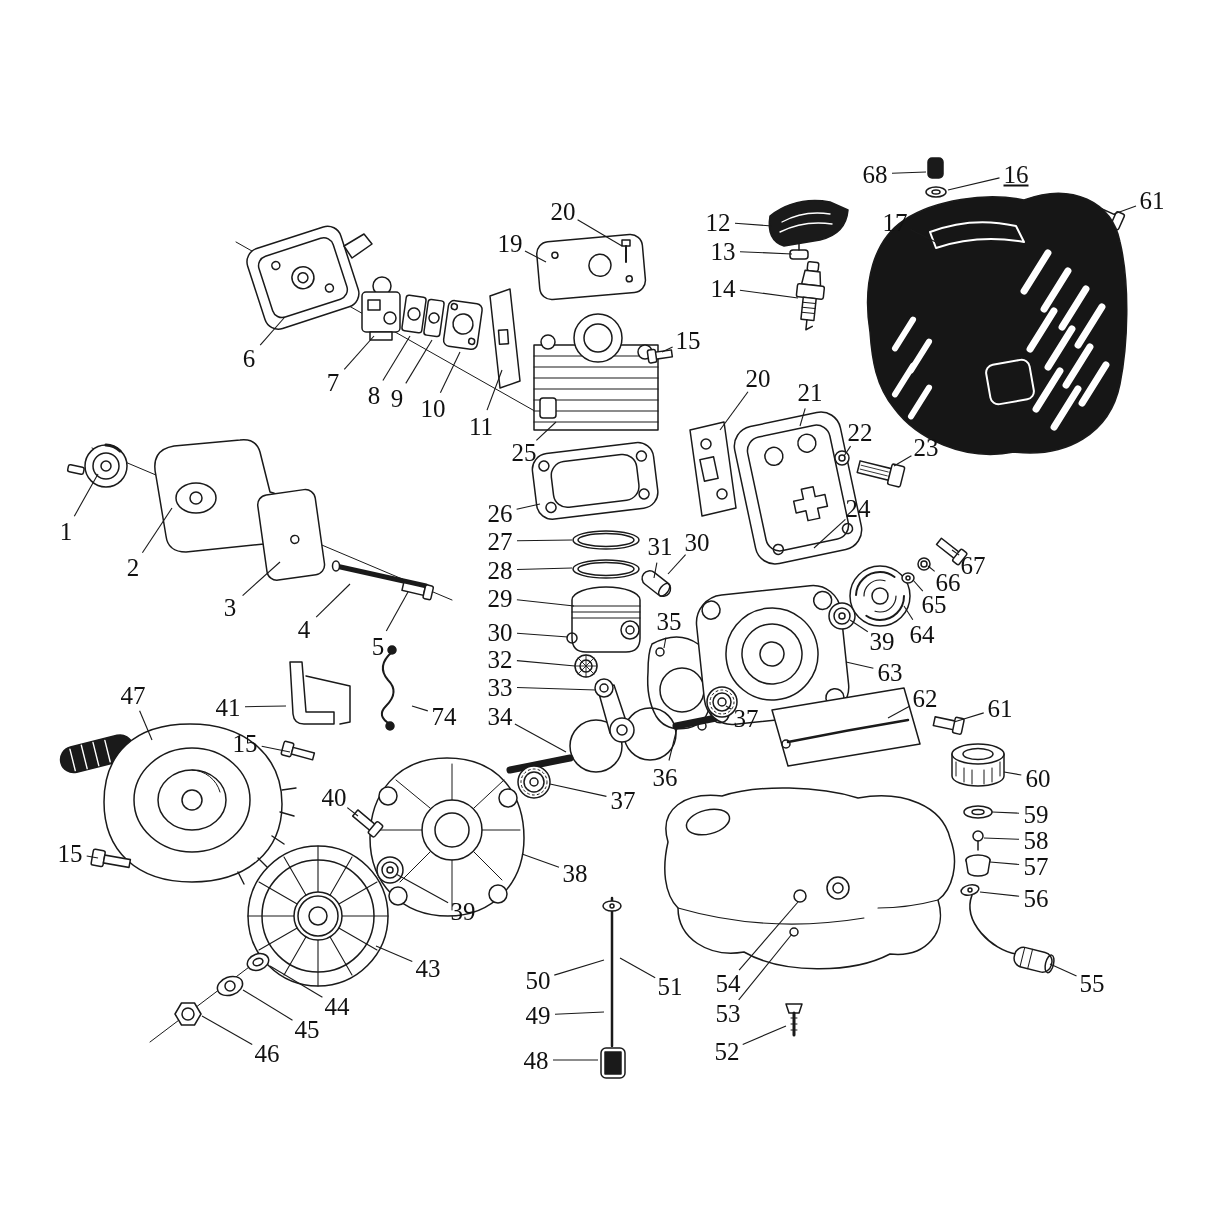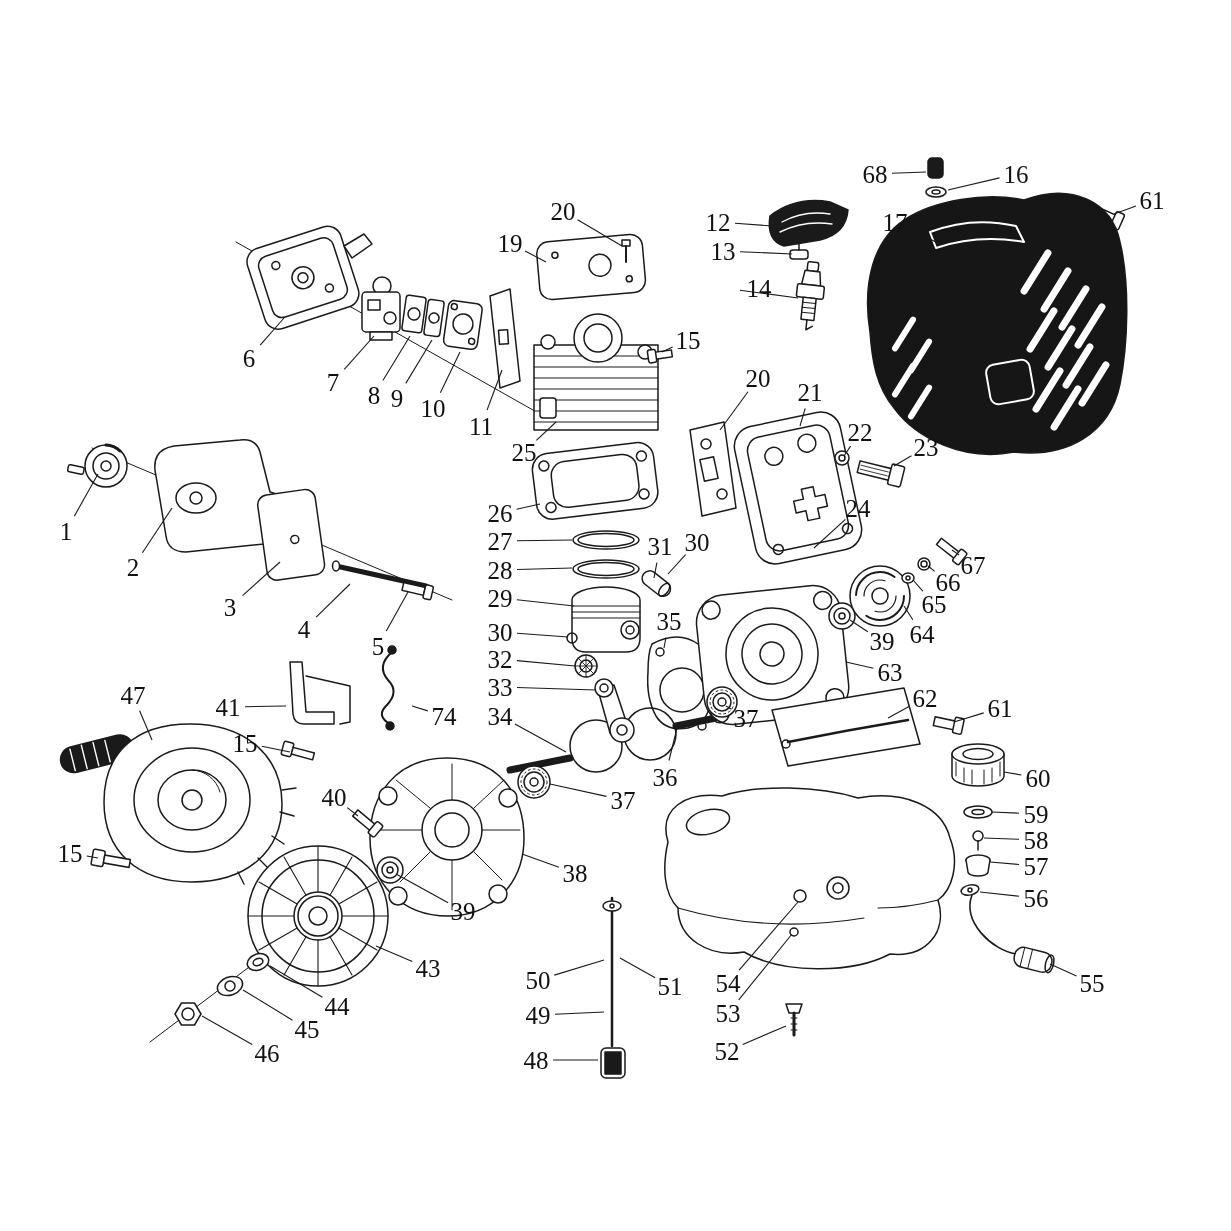--- a/index.html
+++ b/index.html
@@ -505,25 +505,25 @@
       <div class="lbl" style="left: 304px; top: 629px;">4</div>
       <div class="lbl" style="left: 378px; top: 646px;">5</div>
       <div class="lbl" style="left: 249px; top: 358px;">6</div>
       <div class="lbl" style="left: 333px; top: 382px;">7</div>
       <div class="lbl" style="left: 374px; top: 395px;">8</div>
       <div class="lbl" style="left: 397px; top: 398px;">9</div>
       <div class="lbl" style="left: 433px; top: 408px;">10</div>
       <div class="lbl" style="left: 481px; top: 426px;">11</div>
       <div class="lbl" style="left: 718px; top: 222px;">12</div>
       <div class="lbl" style="left: 723px; top: 251px;">13</div>
-      <div class="lbl" style="left: 723px; top: 288px; margin-left: 36px;">14</div>
+      <div class="lbl" style="left: 723px; top: 288px;">14</div>
       <div class="lbl" style="left: 688px; top: 340px;">15</div>
       <div class="lbl" style="left: 245px; top: 743px;">15</div>
       <div class="lbl" style="left: 70px; top: 853px;">15</div>
-      <div class="lbl" style="left: 1016px; top: 174px;">16</div>
+      <div class="lbl" style="left: 1016px; top: 174px; text-decoration: underline;">16</div>
       <div class="lbl" style="left: 895px; top: 222px;">17</div>
       <div class="lbl" style="left: 563px; top: 211px;">20</div>
       <div class="lbl" style="left: 510px; top: 243px;">19</div>
       <div class="lbl" style="left: 758px; top: 378px;">20</div>
       <div class="lbl" style="left: 810px; top: 392px;">21</div>
       <div class="lbl" style="left: 860px; top: 432px;">22</div>
       <div class="lbl" style="left: 926px; top: 447px;">23</div>
       <div class="lbl" style="left: 858px; top: 508px;">24</div>
       <div class="lbl" style="left: 524px; top: 452px;">25</div>
       <div class="lbl" style="left: 500px; top: 513px;">26</div>

